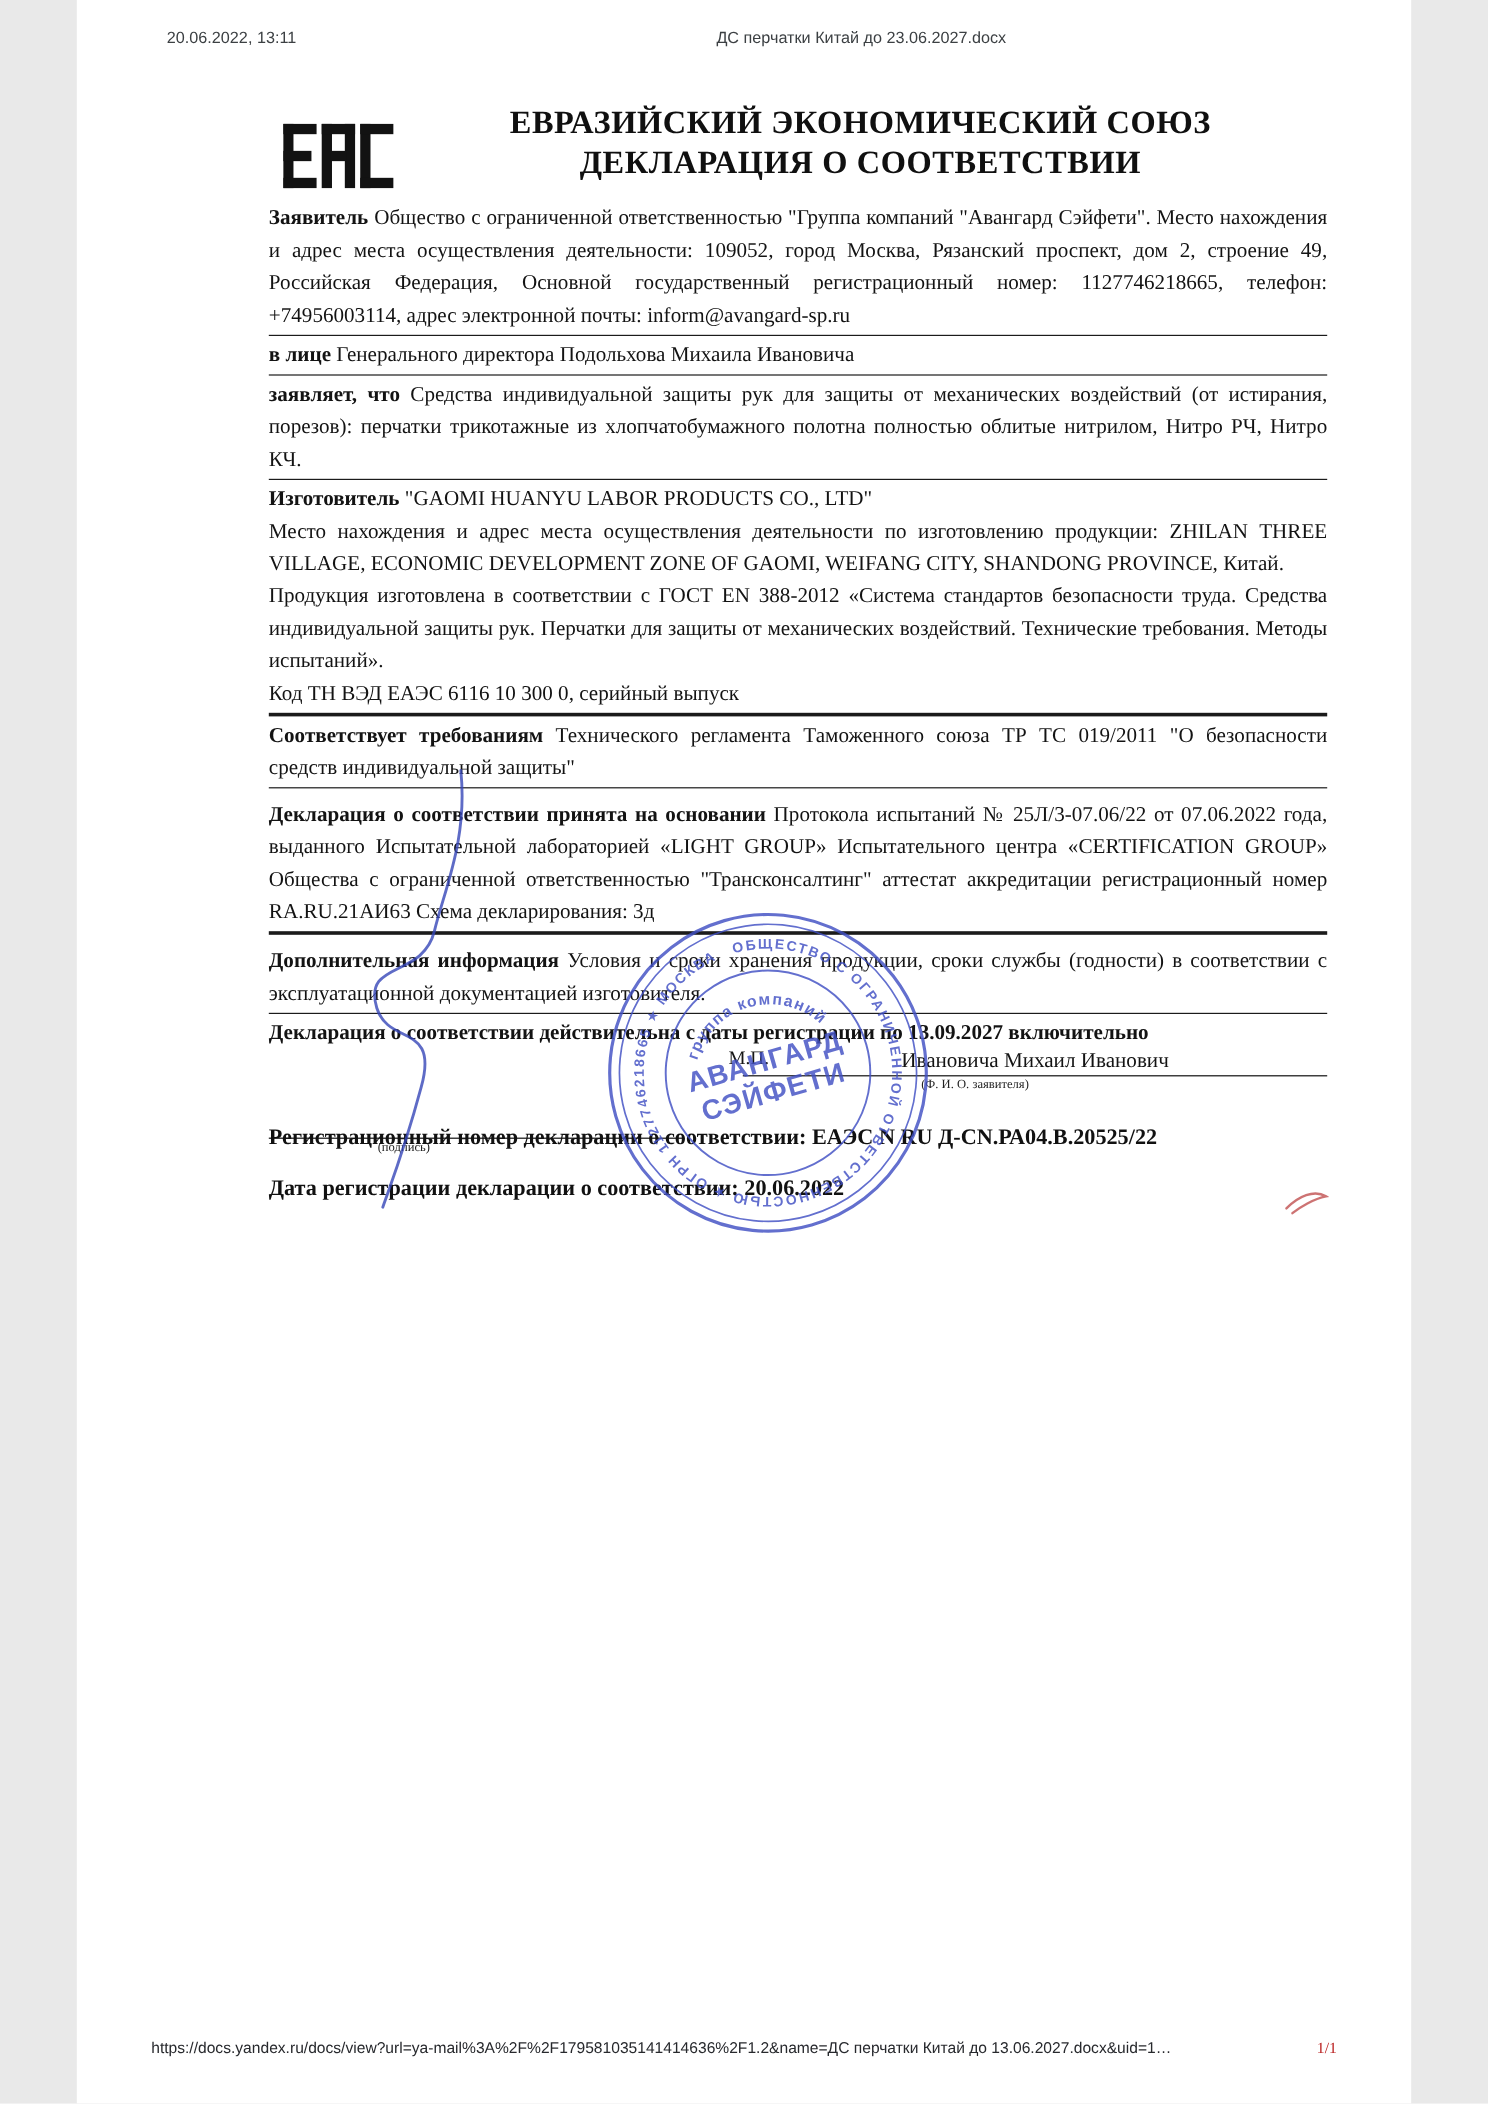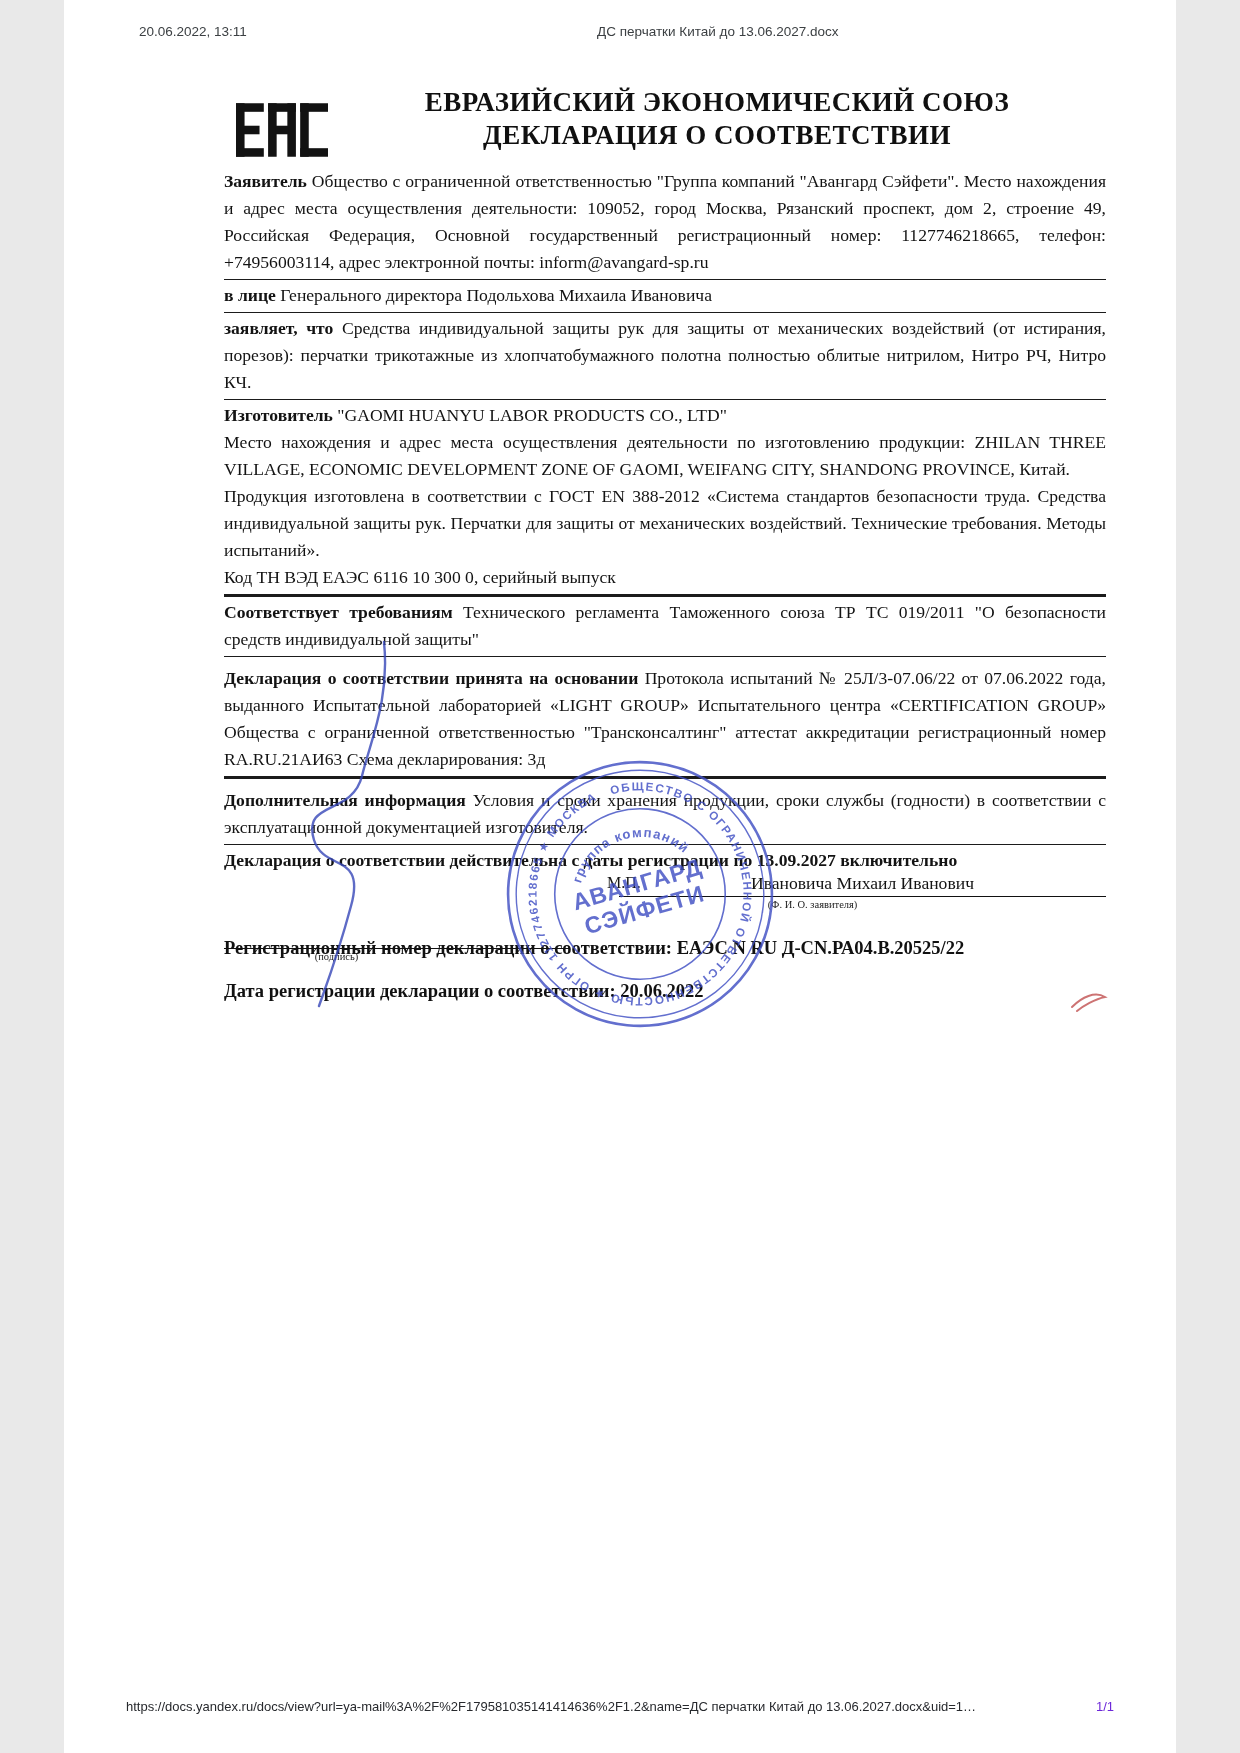--- a/index.html
+++ b/index.html
@@ -20,22 +20,22 @@
     font-family:"Liberation Sans","DejaVu Sans",sans-serif;
     font-size:13.5px; color:#3c4043;
   }
   .print-footer-url {
     position:absolute; top:1699px; left:62px; width:1000px;
     font-family:"Liberation Sans","DejaVu Sans",sans-serif;
     font-size:13px; color:#27292d; white-space:nowrap; overflow:hidden;
   }
   .print-footer-page {
     position:absolute; top:1699px; right:62px;
-    font-family:Liberation Sans, sans-serif;
-    font-size:13px; color:#6d28d9;
+    font-family:Liberation Serif, serif;
+    font-size:13px; color:#b91c1c;
   }
   
   .masthead { position:absolute; top:84px; left:160px; width:882px; display:flex; }
   .eac-logo { width:92px; height:92px; flex:0 0 92px; margin-left:12px; }
   .eac-sr { position:absolute; width:1px; height:1px; overflow:hidden; clip:rect(0 0 0 0); }
   .doc-title { flex:1; text-align:center; padding-top:2px; }
   .doc-title div {
     font-size:27px; font-weight:bold; letter-spacing:.5px; line-height:33px; color:#101010;
   }
   
@@ -70,21 +70,21 @@
   .stamp-center { font-size:23px; font-weight:bold; letter-spacing:1px; }
   
   .ink { position:absolute; top:0; left:0; width:1240px; height:1753px; z-index:5; pointer-events:none; }
 </style>
 </head>
 <body>
 
 <div class="page">
 
   <div class="print-header-date">20.06.2022, 13:11</div>
-  <div class="print-header-file">ДС перчатки Китай до 13.06.2027.docx</div>
+  <div class="print-header-file">ДС перчатки Китай до 23.06.2027.docx</div>
 
   <div class="masthead">
     <svg class="eac-logo" viewBox="0 0 172 100" aria-hidden="true">
       <g fill="#121212">
         <rect x="0" y="0" width="16" height="100"></rect>
           <rect x="0" y="0" width="52" height="16"></rect>
           <rect x="0" y="42" width="44" height="16"></rect>
           <rect x="0" y="84" width="52" height="16"></rect>
         <rect x="60" y="0" width="16" height="100"></rect>
           <rect x="96" y="0" width="16" height="100"></rect>

